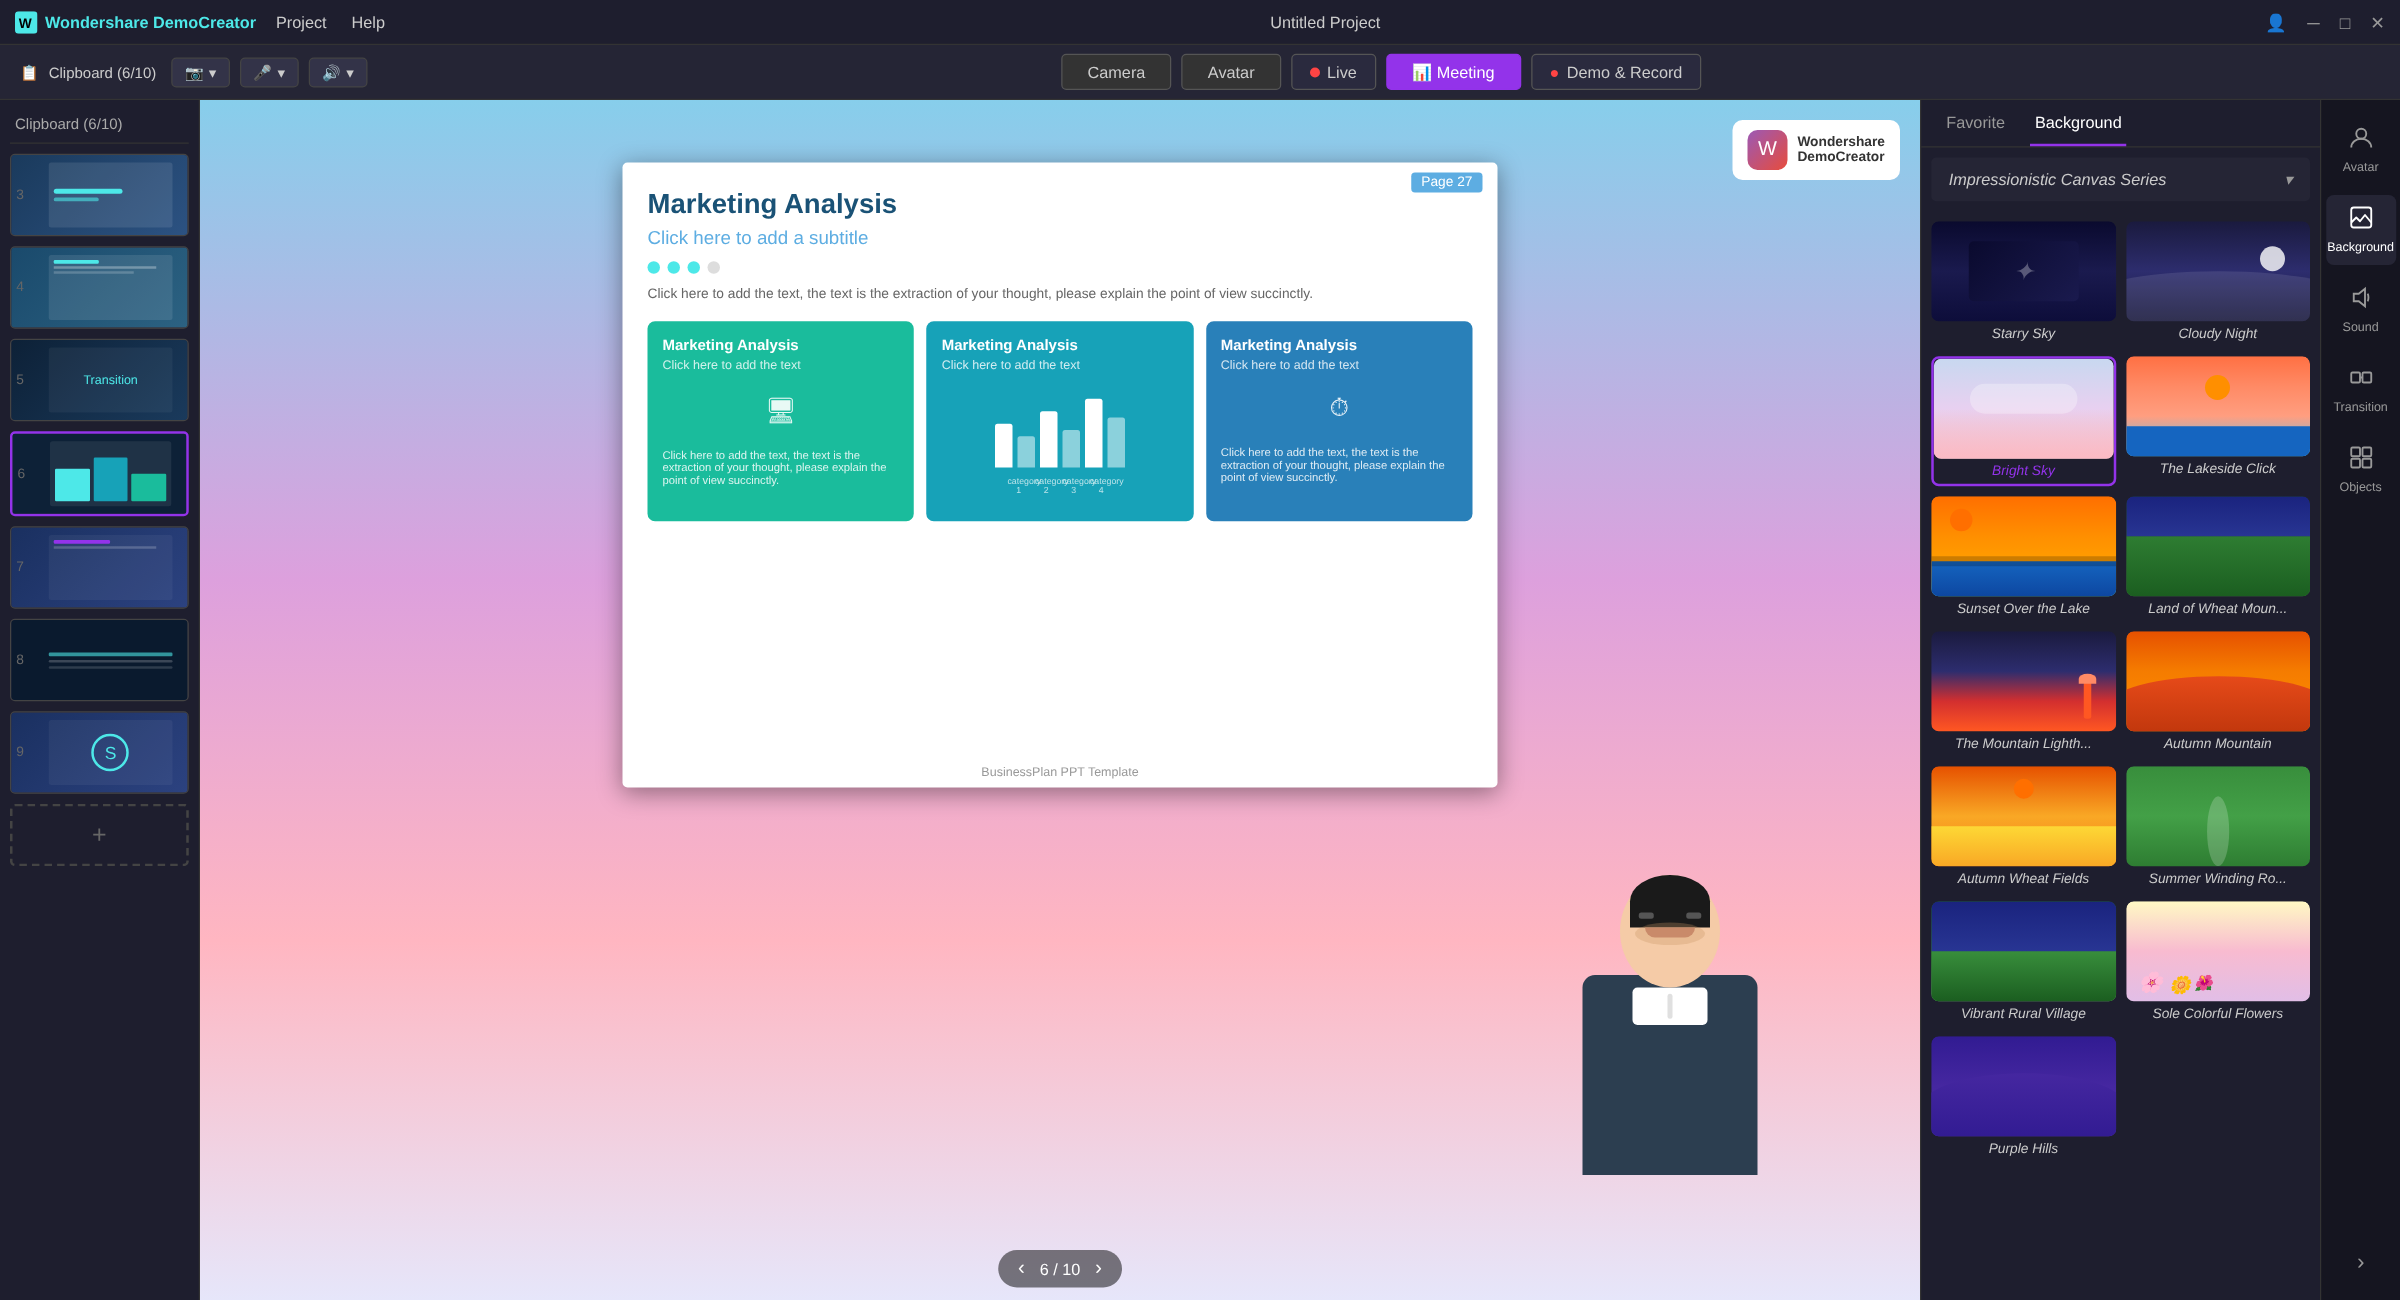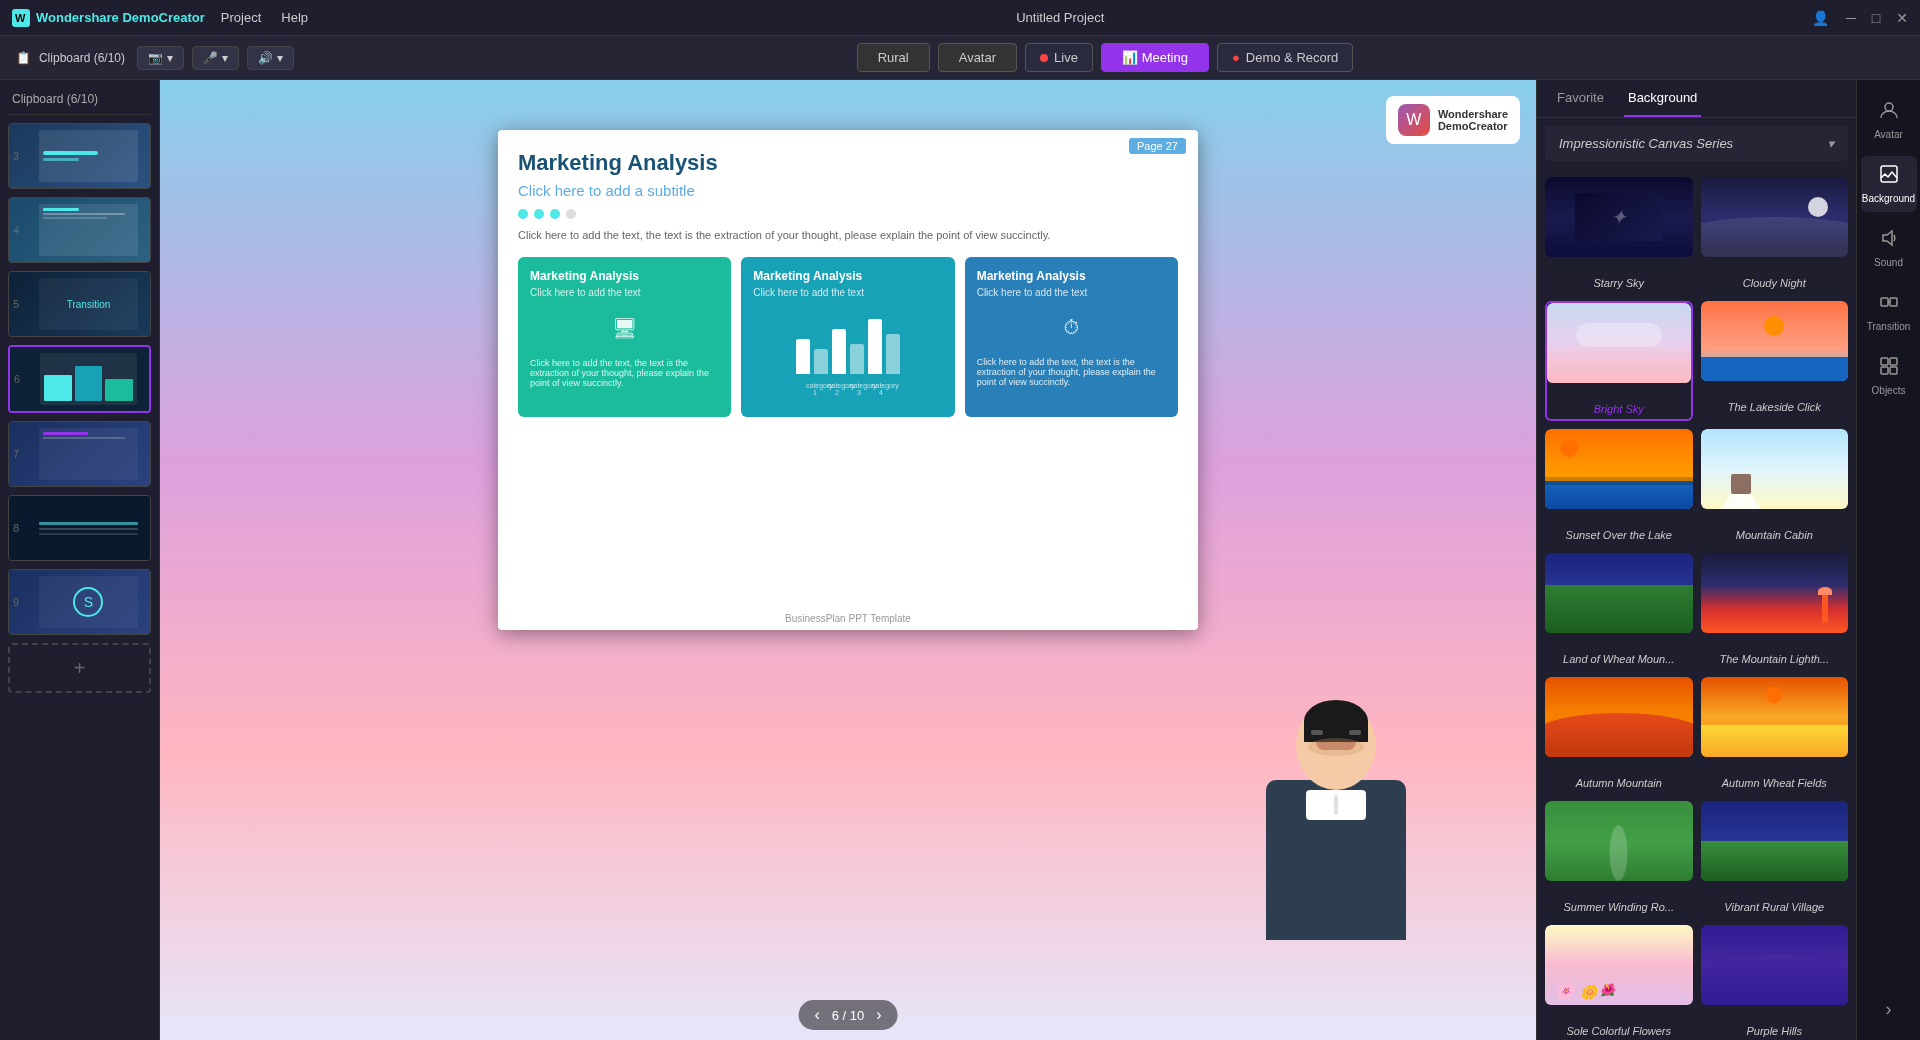--- a/index.html
+++ b/index.html
@@ -96,21 +96,21 @@
     .right-tabs { display: flex; border-bottom: 1px solid #333; padding: 0 16px; gap: 16px; }
     .right-tab { padding: 10px 4px; font-size: 13px; color: #999; cursor: pointer; border-bottom: 2px solid transparent; }
     .right-tab.active { color: #fff; border-bottom-color: #9333ea; }
     .right-content { flex: 1; overflow-y: auto; font-style: italic; }
     .series-header { display: flex; align-items: center; justify-content: space-between; padding: 10px 14px; background: #252535; margin: 8px; border-radius: 4px; }
     .series-title { font-size: 13px; color: #ccc; }
     .series-arrow { color: #999; }
     .bg-grid { display: grid; grid-template-columns: 1fr 1fr; gap: 8px; padding: 8px; }
     .bg-item { cursor: pointer; border-radius: 6px; overflow: hidden; position: relative; }
     .bg-img { width: 100%; height: 80px; border-radius: 6px; }
-    .bg-label { font-size: 11px; color: #ccc; margin-top: 20px; text-align: center; padding: 0 4px 4px; }
+    .bg-label { font-size: 11px; color: #ccc; margin-top: 4px; text-align: center; padding: 0 4px 4px; }
     .bg-label.active { color: #9333ea; }
 
     
     .sidebar-icons { width: 64px; background: #151520; display: flex; flex-direction: column; align-items: center; padding: 12px 0; gap: 8px; border-left: 1px solid #333; }
     .sidebar-icon-item { display: flex; flex-direction: column; align-items: center; gap: 4px; padding: 8px 6px; cursor: pointer; border-radius: 6px; width: 56px; }
     .sidebar-icon { font-size: 18px; color: #999; }
     .sidebar-icon-label { font-size: 10px; color: #999; text-align: center; }
 
     
     .thumb-1 { background: linear-gradient(135deg, #1a3a5c, #2c5282); }
@@ -185,21 +185,21 @@
     <button class="toolbar-btn">
       <span>🎤</span>
       <span>▾</span>
     </button>
     <button class="toolbar-btn">
       <span>🔊</span>
       <span>▾</span>
     </button>
   </div>
   <div class="toolbar-center">
-    <button class="mode-btn">Rural</button>
+    <button class="mode-btn">Camera</button>
     <button class="mode-btn">Avatar</button>
     <button class="live-btn">
       <span style="width:8px;height:8px;background:#f44;border-radius:50%;display:inline-block;"></span>
       <span>Live</span>
     </button>
     <button class="mode-btn active">
       <span>📊</span>
       <span>Meeting</span>
     </button>
     <button class="demo-btn">
@@ -425,27 +425,20 @@
 
         <div class="bg-item">
           <div class="bg-img bg-sunset-lake" style="position:relative;overflow:hidden;">
             <div style="position:absolute;top:10px;left:15px;width:18px;height:18px;background:#ff6f00;border-radius:50%;"></div>
             <div style="position:absolute;bottom:0;left:0;right:0;height:35%;background:linear-gradient(0,#0d47a1,#1565c0);"></div>
             <div style="position:absolute;bottom:30%;left:0;right:0;height:10%;background:rgba(0,0,0,0.2);"></div>
           </div>
           <div class="bg-label">Sunset Over the Lake</div>
         </div>
 
-        <div class="bg-item">
-          <div class="bg-img bg-mountain-cabin" style="position:relative;overflow:hidden;">
-            <div style="position:absolute;bottom:0;left:20px;width:0;height:0;border-left:20px solid transparent;border-right:20px solid transparent;border-bottom:30px solid rgba(255,255,255,0.8);"></div>
-            <div style="position:absolute;bottom:15px;left:30px;width:20px;height:20px;background:#8d6e63;border-radius:2px;"></div>
-          </div>
-          <div class="bg-label">Mountain Cabin</div>
-        </div>
 
         <div class="bg-item">
           <div class="bg-img bg-land-green" style="position:relative;overflow:hidden;">
             <div style="position:absolute;bottom:0;left:0;right:0;height:60%;background:linear-gradient(0,#1b5e20,#2e7d32);"></div>
             <div style="position:absolute;top:0;left:0;right:0;height:40%;background:linear-gradient(180deg,#1a237e,#283593);"></div>
           </div>
           <div class="bg-label">Land of Wheat Moun...</div>
         </div>
 
         <div class="bg-item">

